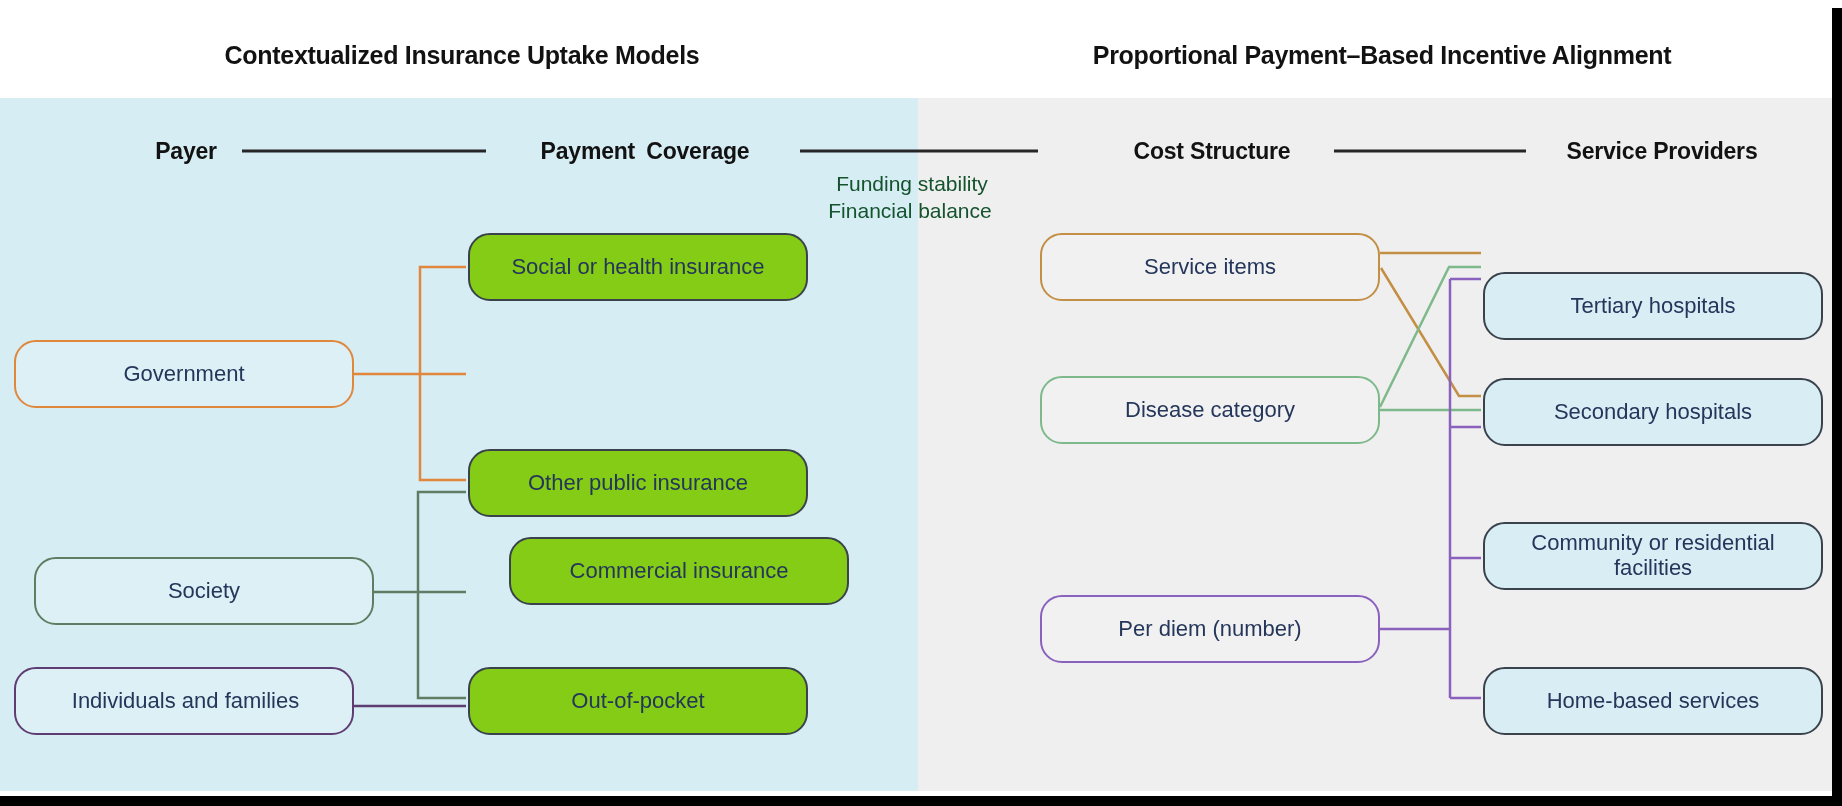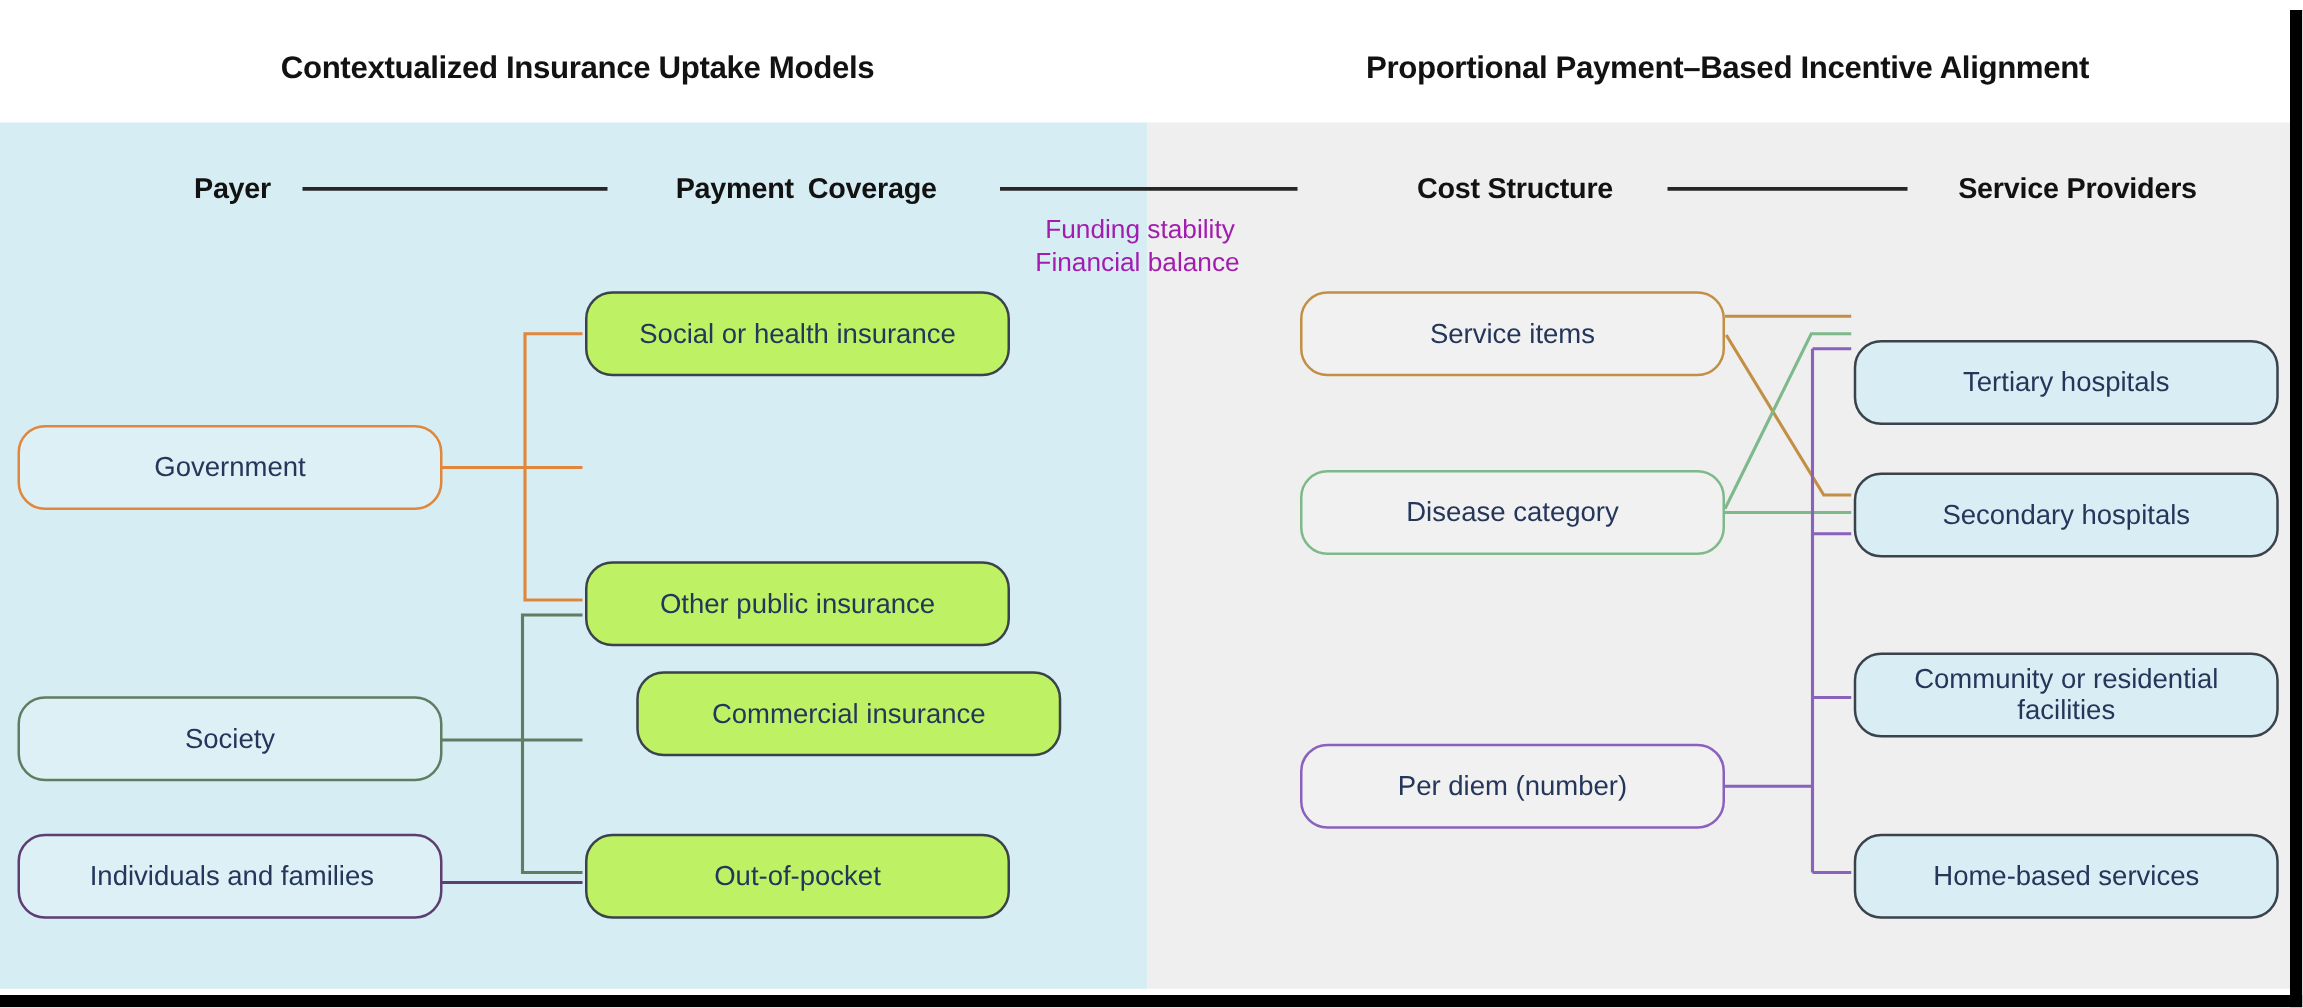--- a/index.html
+++ b/index.html
@@ -14,40 +14,40 @@
   .frame-right  { left:1832px; top:8px;   width:10px;  height:798px; }
   .frame-bottom { left:0;      top:796px; width:1842px; height:10px; }
 
   .title, .hdr, .midtext {
     position:absolute; transform:translate(-50%,-50%);
     white-space:nowrap; color:#121212;
   }
   .title { font-size:25px; font-weight:bold; letter-spacing:-0.3px; }
   .hdr   { font-size:23px; font-weight:bold; letter-spacing:-0.2px; }
   .hdr-wide { word-spacing:5px; }
-  .midtext { font-size:21px; font-weight:normal; color:#a21caf; }
+  .midtext { font-size:21px; font-weight:normal; color:#14532d; }
 
   .box {
     position:absolute; width:340px; height:68px; box-sizing:border-box;
     display:flex; align-items:center; justify-content:center; text-align:center;
     border-radius:22px; border:2.5px solid #3a424b;
     font-size:22px; line-height:1.12; color:#24365a; padding:0 12px;
   }
   .col-payer    { left:14px;   }
   .col-coverage { left:468px;  }
   .col-cost     { left:1040px; }
   .col-provider { left:1483px; }
 
-  .fill-coverage { background:#bef264; }
+  .fill-coverage { background:#84cc16; }
   .fill-provider { background:#d9edf5; }
   .payer-box     { background:#dcf0f6; }
   .cost-box      { background:#f1f1f2; }
 
   .accent-orange-l { border-color:#e0873c; }
-  .accent-green-l  { border-color:#5f7d62; }
+  .accent-green-l  { border-color:#5f7d62;margin-left:20px; }
   .accent-purple-l { border-color:#5e3d72;padding-left:15px; }
   .accent-orange-r { border-color:#c28f45; }
   .accent-green-r  { border-color:#7eb98b; }
   .accent-purple-r { border-color:#8a62bd; }
 
   svg.wires { position:absolute; left:0; top:0; width:1842px; height:806px; pointer-events:none; }
   svg.wires path, svg.wires line { fill:none; }
 </style>
 </head>
 <body>

